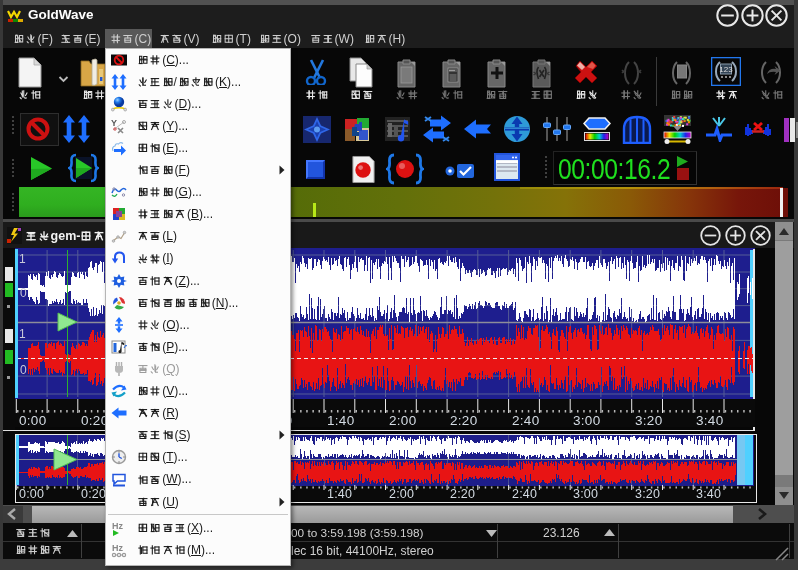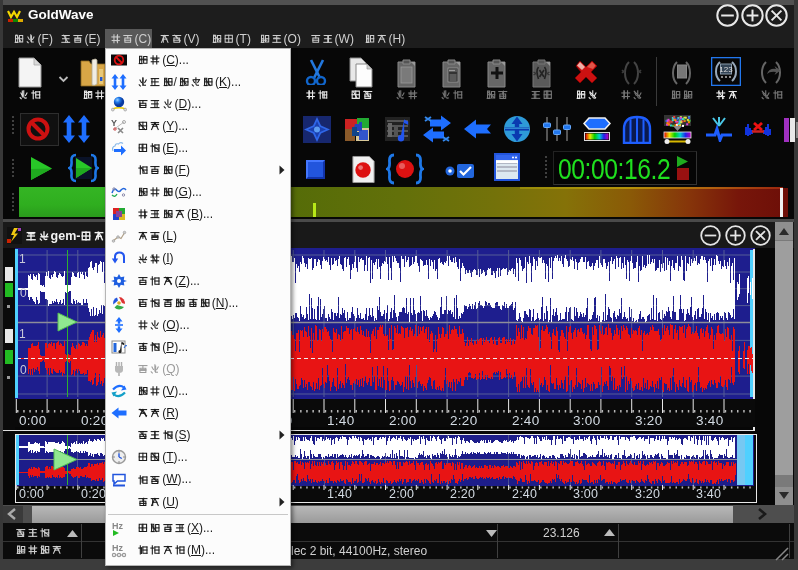--- a/index.html
+++ b/index.html
@@ -1275,28 +1275,29 @@
         <path d="M3 5L11 12"></path>
       </svg>
       <svg class="gl" style="display:block;margin-left:0.6px" width="11.5" height="11.5" viewBox="0 0 16 16" fill="none" stroke="currentColor" stroke-width="1.5" stroke-linecap="square">
         <path d="M3 3.5H13"></path>
         <path d="M8 3.5L3.5 13"></path>
         <path d="M8 3.5L12.5 13"></path>
         <path d="M5 8.5H11"></path>
         <path d="M4 6H13"></path>
       </svg>
     </div>
+<div class="ab lbl" style="left:291px;top:526px;color:#d0d0d0;font-size:11.8px">00 to 3:59.198 (3:59.198)</div>
 <svg class="ab" style="left:486px;top:530px" width="11" height="7" viewBox="0 0 11 7">
       <path d="M0 0 H11 L5.5 7 Z" fill="#bbb"></path>
     </svg>
 <div class="ab lbl" style="left:543px;top:526px;color:#d0d0d0;font-size:12px">23.126</div>
 <svg class="ab" style="left:604px;top:529px" width="11" height="7" viewBox="0 0 11 7">
       <path d="M5.5 0 L11 7 H0 Z" fill="#bbb"></path>
     </svg>
-<div class="ab lbl" style="left:291px;top:544px;color:#d0d0d0;font-size:12px">lec 2 bit, 44100Hz, stereo</div>
+<div class="ab lbl" style="left:291px;top:544px;color:#d0d0d0;font-size:12px">lec 16 bit, 44100Hz, stereo</div>
 <svg class="ab" style="left:772px;top:546px" width="18" height="16" viewBox="0 0 18 16">
       <g stroke="#888" stroke-width="1.5">
         <path d="M16 2 L4 14 M16 8 L10 14"></path>
       </g>
     </svg>
 <div class="ab" style="left:105px;top:48px;width:186px;height:518px;background:#fcfcfc;border:1px solid #b5b5b5;box-sizing:border-box;box-shadow:2px 2px 4px rgba(0,0,0,0.45)"></div>
 <svg class="ab" style="left:111px;top:51.5px" width="16" height="16" viewBox="0 0 16 16">
       <rect x="0" y="2.5" width="16" height="11" fill="#0a0a0a"></rect>
 <circle cx="8" cy="8" r="4.3" fill="none" stroke="#dd1111" stroke-width="1.8"></circle>
       <path d="M5 5 L11 11" stroke="#dd1111" stroke-width="1.8"></path>

